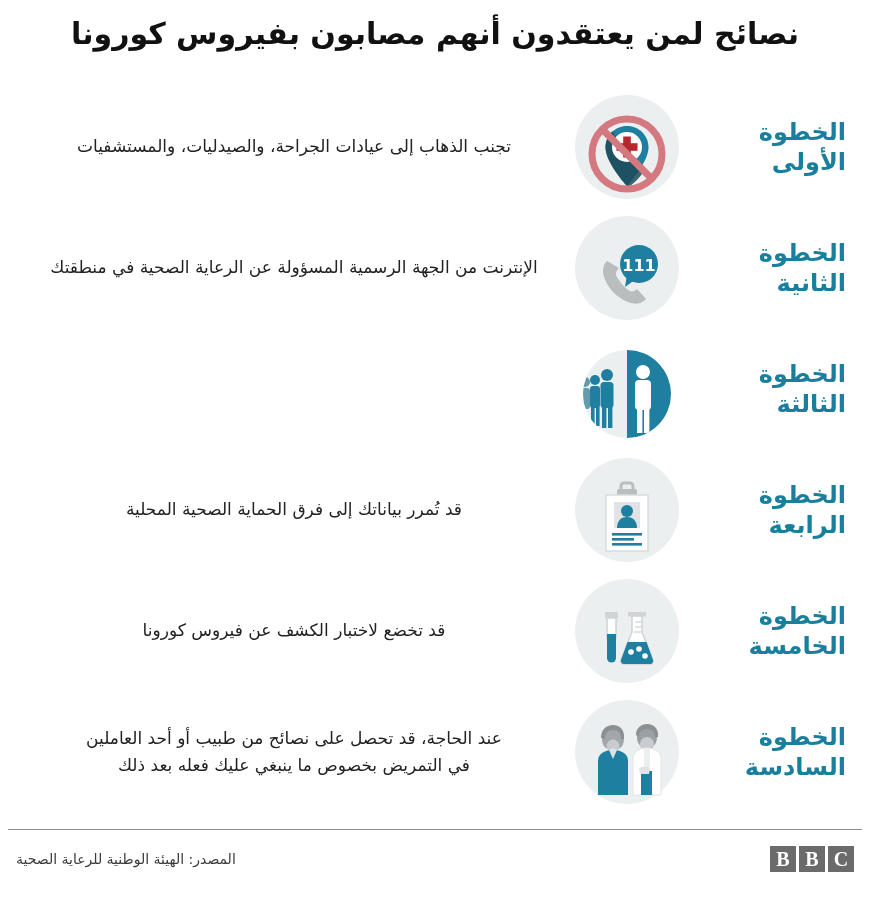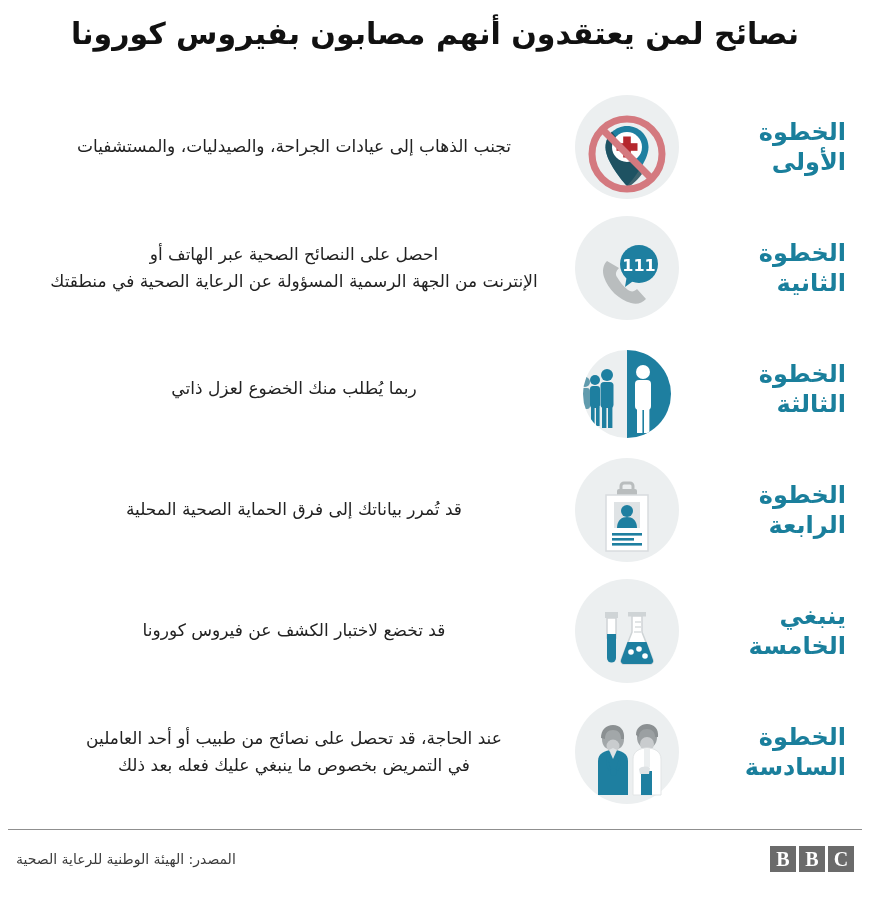--- a/index.html
+++ b/index.html
@@ -158,21 +158,20 @@
       <div class="step-icon">
         <div class="circ-bg"></div>
         <svg class="icon-svg" width="92" height="92" viewBox="0 0 92 92">
           <path d="M26 30 C22 34 21 40 23 46 C27 58 38 69 50 72 C56 74 61 72 65 68 L56 58 C53 61 50 61 47 59 C42 55 39 51 36 46 C34 43 35 40 38 37 Z" fill="#b9bdbe"></path>
           <circle cx="58" cy="33" r="19" fill="#1e7fa0"></circle>
           <path d="M46 44 L44 56 L55 48 Z" fill="#1e7fa0"></path>
           <text x="58" y="40" text-anchor="middle" font-family="DejaVu Sans, sans-serif" font-size="16" font-weight="bold" fill="#ffffff">111</text>
         </svg>
       </div>
       <div class="step-text">
-        <span class="line">احصل على النصائح الصحية عبر الهاتف أو</span>
         <span class="line">الإنترنت من الجهة الرسمية المسؤولة عن الرعاية الصحية في منطقتك</span>
       </div>
     </div>
 
     <div class="step-row">
       <div class="step-label">الخطوة الثالثة</div>
       <div class="step-icon">
         <svg class="icon-svg" width="100" height="100" viewBox="0 0 100 100">
           <defs>
             <clipPath id="cp-circle">
@@ -200,23 +199,20 @@
 
             <g fill="#ffffff">
               <circle cx="66" cy="28" r="7"></circle>
               <rect x="58" y="36" width="16" height="30" rx="4"></rect>
               <rect x="60" y="65" width="5.4" height="24"></rect>
               <rect x="67" y="65" width="5.4" height="24"></rect>
             </g>
           </g>
         </svg>
       </div>
-      <div class="step-text">
-        <span class="line">ربما يُطلب منك الخضوع لعزل ذاتي</span>
-      </div>
     </div>
 
     <div class="step-row">
       <div class="step-label">الخطوة الرابعة</div>
       <div class="step-icon">
         <div class="circ-bg"></div>
         <svg class="icon-svg" width="92" height="92" viewBox="0 0 92 92">
           <rect x="40" y="10" width="12" height="10" rx="3" fill="none" stroke="#b9bdbe" stroke-width="3"></rect>
           <rect x="36" y="16" width="20" height="9" rx="2" fill="#b9bdbe"></rect>
           <rect x="25" y="22" width="42" height="56" fill="#ffffff" stroke="#d8dcde" stroke-width="1.5"></rect>
@@ -227,21 +223,21 @@
           <rect x="31" y="65" width="22" height="2.6" fill="#1e7fa0"></rect>
           <rect x="31" y="70" width="30" height="2.6" fill="#1e7fa0"></rect>
         </svg>
       </div>
       <div class="step-text">
         <span class="line">قد تُمرر بياناتك إلى فرق الحماية الصحية المحلية</span>
       </div>
     </div>
 
     <div class="step-row">
-      <div class="step-label">ينبغي الخامسة</div>
+      <div class="step-label">الخطوة الخامسة</div>
       <div class="step-icon">
         <div class="circ-bg"></div>
         <svg class="icon-svg" width="92" height="92" viewBox="0 0 92 92">
 
           <rect x="24" y="18" width="13" height="6" fill="#cfd4d6"></rect>
           <rect x="26" y="24" width="9" height="20" fill="#ffffff" stroke="#cfd4d6" stroke-width="1.5"></rect>
           <path d="M26 40 L26 64 A4.5 4.5 0 0 0 35 64 L35 40 Z" fill="#1e7fa0"></path>
 
           <rect x="47" y="18" width="18" height="4.5" fill="#cfd4d6"></rect>
           <path d="M51 22 L51 38 L40 66 A3 3 0 0 0 43 70 L69 70 A3 3 0 0 0 72 66 L61 38 L61 22 Z" fill="#ffffff" stroke="#cfd4d6" stroke-width="1.5"></path>

